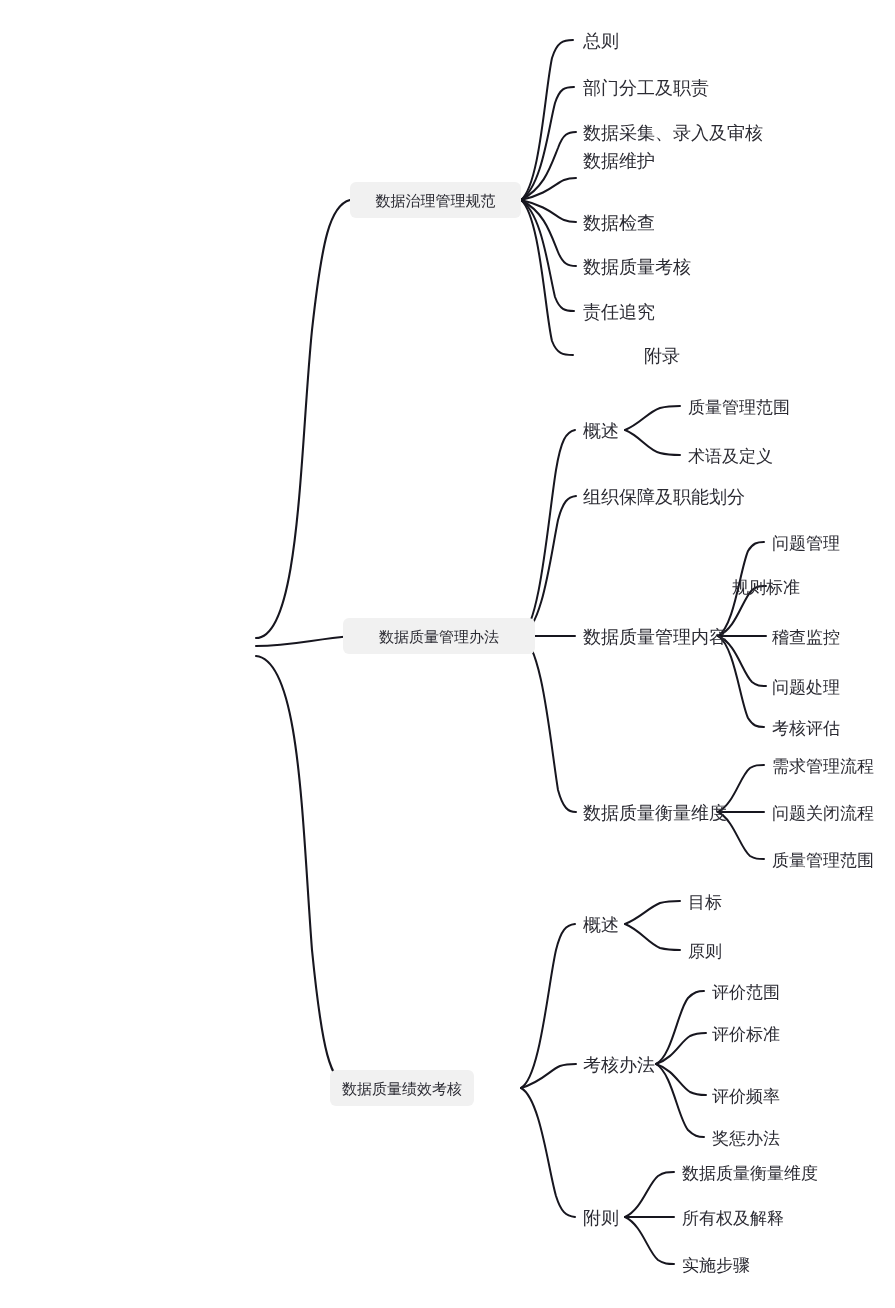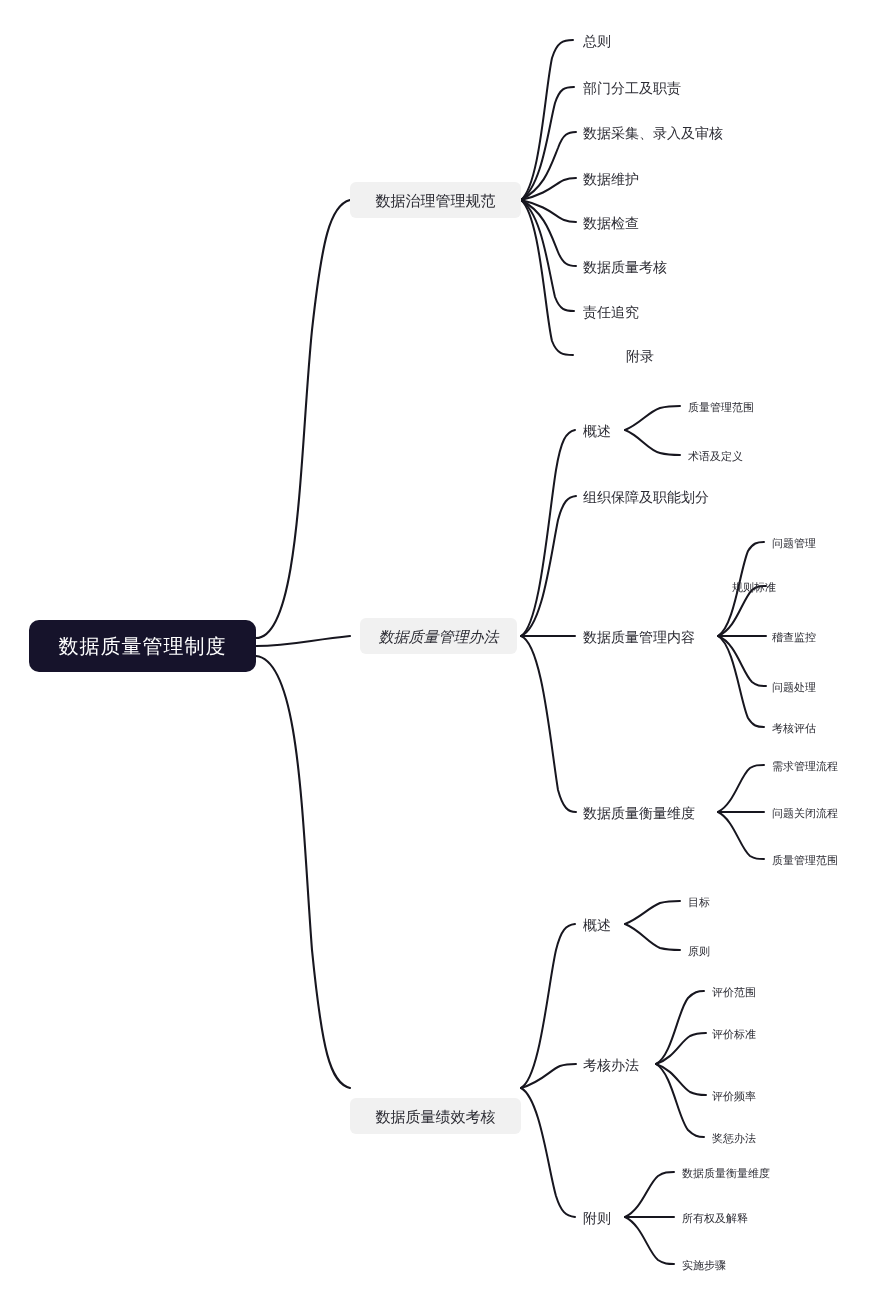--- a/index.html
+++ b/index.html
@@ -54,27 +54,27 @@
     background: #f1f1f1;
     color: #2b2b33;
     border-radius: 6px;
     font-size: 15px;
     padding: 0 16px;
     height: 36px;
     justify-content: center;
   }
   .node-leaf {
     color: #2b2b33;
-    font-size: 14px;
+    font-size: 18px;
     background: transparent;
     height: 20px;
   }
   .node-leaf2 {
     color: #2b2b33;
-    font-size: 11px;
+    font-size: 17px;
     background: transparent;
     height: 20px;
     justify-content: center;
   }
 </style>
 </head>
 <body>
 
 <div id="mindmap-root">
 
@@ -141,53 +141,50 @@
       <path d="M656 1064 C 672 1073, 678 1118, 688 1130 C 694 1136, 698 1137, 704 1137"></path>
     </g>
 
     <g stroke-width="2.0">
       <path d="M625 1217 C 642 1209, 648 1184, 658 1176 C 664 1172, 668 1172, 674 1172"></path>
       <path d="M625 1217 C 648 1217, 658 1217, 674 1217"></path>
       <path d="M625 1217 C 642 1225, 648 1252, 658 1260 C 664 1264, 668 1264, 674 1264"></path>
     </g>
   </svg>
 
-  <div class="node node-root" style="left:29px; top:620px; width:227px;">
-    <span>数据质量管理制度</span>
-  </div>
 
   <div class="node node-branch" style="left:350px; top:182px; width:171px;">
     <span>数据治理管理规范</span>
   </div>
   <div class="node node-leaf" style="left:583px; top:31px;">
     <span>总则</span>
   </div>
   <div class="node node-leaf" style="left:583px; top:78px;">
     <span>部门分工及职责</span>
   </div>
   <div class="node node-leaf" style="left:583px; top:123px;">
     <span>数据采集、录入及审核</span>
   </div>
-  <div class="node node-leaf" style="left:583px; top:169px;">
+  <div class="node node-leaf" style="left:583px; top:151px;">
     <span>数据维护</span>
   </div>
   <div class="node node-leaf" style="left:583px; top:213px;">
     <span>数据检查</span>
   </div>
   <div class="node node-leaf" style="left:583px; top:257px;">
     <span>数据质量考核</span>
   </div>
   <div class="node node-leaf" style="left:583px; top:302px;">
     <span>责任追究</span>
   </div>
-  <div class="node node-leaf" style="left:583px; top:346px;padding-left:43px;">
+  <div class="node node-leaf" style="left:601px; top:346px;padding-left:43px;">
     <span>附录</span>
   </div>
 
-  <div class="node node-branch" style="left:360px; top:618px; width:157px;font-style:italic;">
+  <div class="node node-branch" style="left:343px; top:618px; width:192px;">
     <span>数据质量管理办法</span>
   </div>
   <div class="node node-leaf" style="left:583px; top:421px;">
     <span>概述</span>
   </div>
   <div class="node node-leaf2" style="left:688px; top:397px;">
     <span>质量管理范围</span>
   </div>
   <div class="node node-leaf2" style="left:688px; top:446px;">
     <span>术语及定义</span>
@@ -219,21 +216,21 @@
   <div class="node node-leaf2" style="left:772px; top:756px;">
     <span>需求管理流程</span>
   </div>
   <div class="node node-leaf2" style="left:772px; top:803px;">
     <span>问题关闭流程</span>
   </div>
   <div class="node node-leaf2" style="left:772px; top:850px;">
     <span>质量管理范围</span>
   </div>
 
-  <div class="node node-branch" style="left:350px; top:1070px; width:171px;margin-top:28px;">
+  <div class="node node-branch" style="left:330px; top:1070px; width:144px;">
     <span>数据质量绩效考核</span>
   </div>
   <div class="node node-leaf" style="left:583px; top:915px;">
     <span>概述</span>
   </div>
   <div class="node node-leaf2" style="left:688px; top:892px;">
     <span>目标</span>
   </div>
   <div class="node node-leaf2" style="left:688px; top:941px;">
     <span>原则</span>

